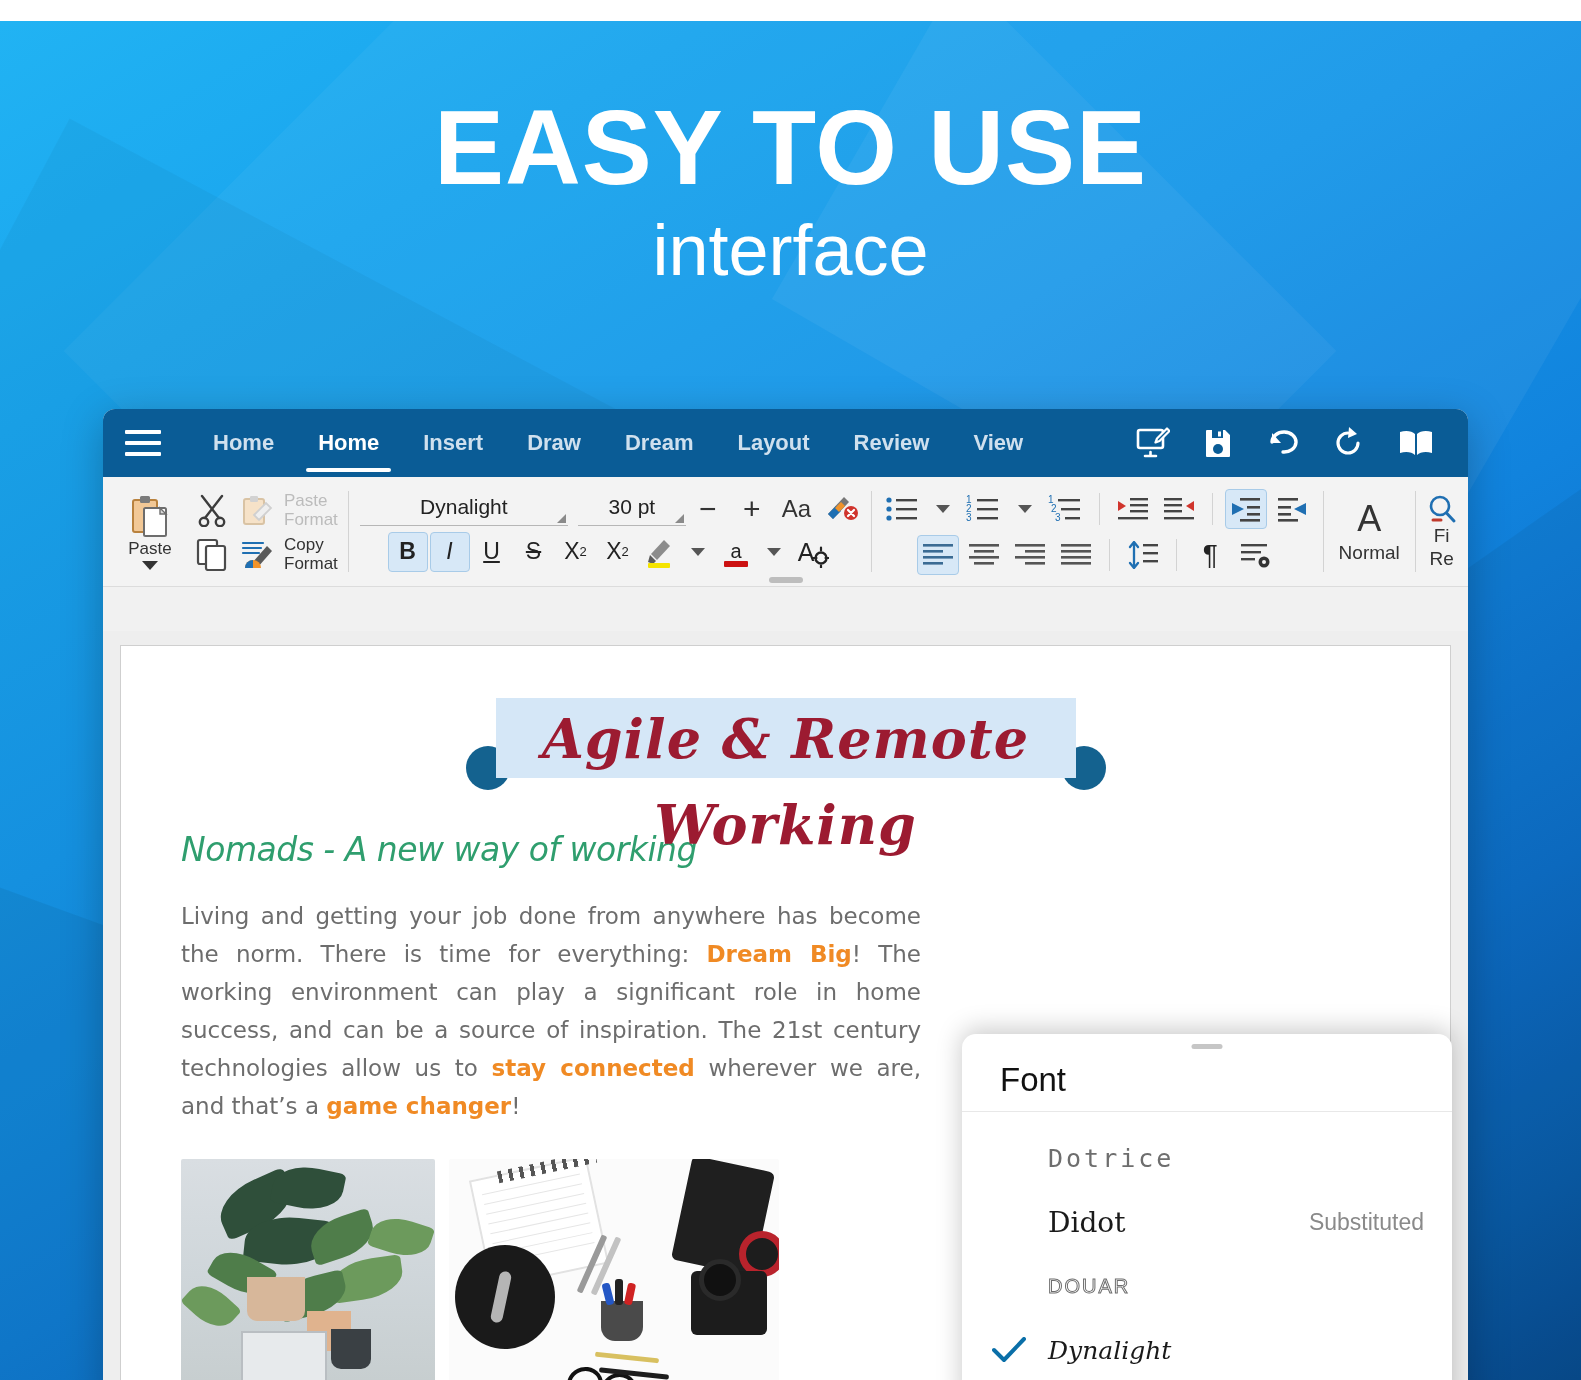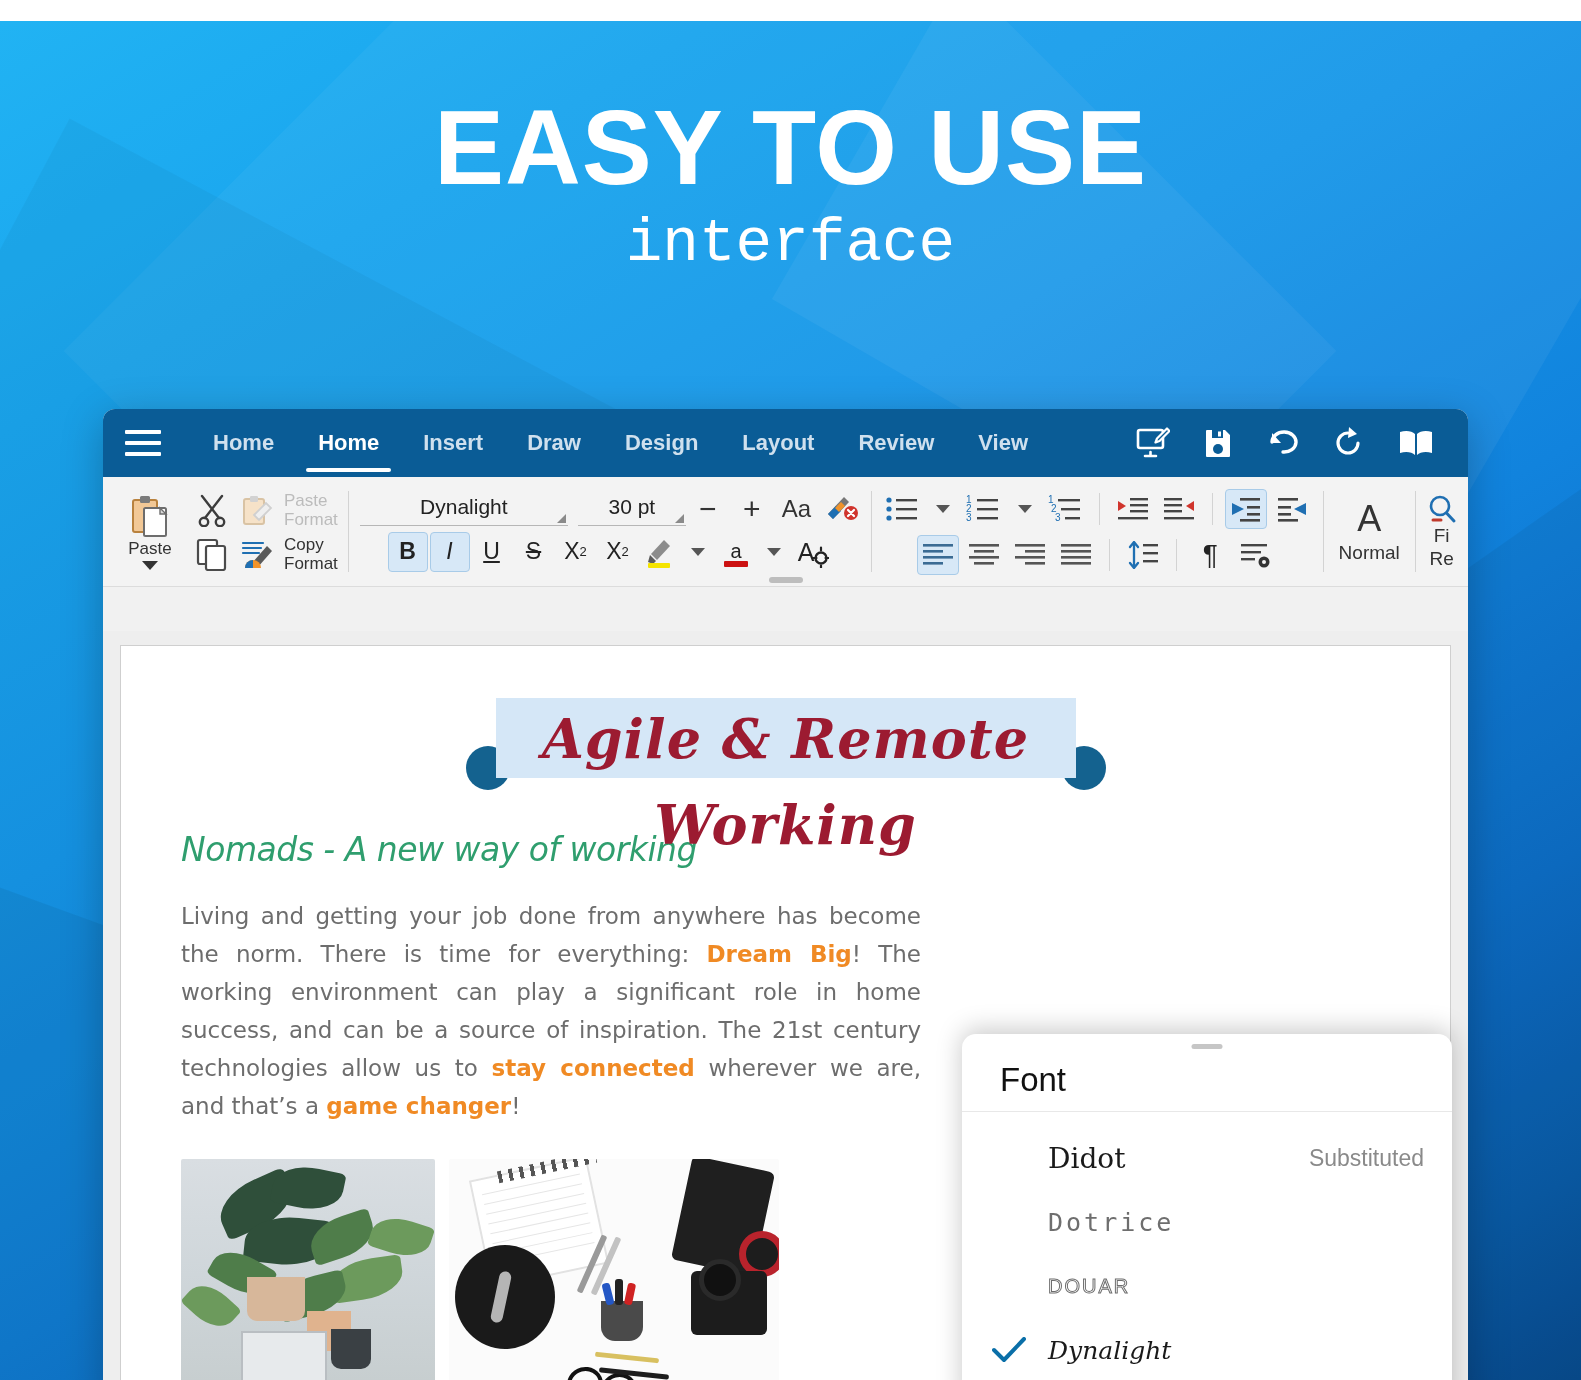--- a/index.html
+++ b/index.html
@@ -23,22 +23,22 @@
   .f4 { top:-200px; left:900px; width:700px; height:700px; background:rgba(255,255,255,.05); transform: rotate(30deg); }
   .f5 { top:980px; left:-200px; width:900px; height:700px; background:rgba(0,0,0,.06); transform: rotate(20deg); }
 
   
   .promo { position:absolute; top:72px; left:0; width:1581px; text-align:center; z-index:3; }
   .promo-line1 {
     color:#ffffff; font-size:105px; font-weight:bold; letter-spacing:1px;
     line-height:1.05; font-family:"Liberation Sans", sans-serif;
   }
   .promo-line2 {
-    color:#ffffff; font-size:61px; font-weight:normal; line-height:1.15;
-    font-family:Liberation Mono, monospace; margin-top:6px;
+    color:#ffffff; font-size:72px; font-weight:normal; line-height:1.15;
+    font-family:Liberation Sans, sans-serif; margin-top:6px;
   }
 
   
   .device {
     position:absolute; left:103px; top:388px; width:1365px; height:1000px;
     background:#f1f1f1; border-radius:12px 12px 0 0; overflow:hidden;
     box-shadow: 0 10px 40px rgba(0,0,0,.25);
     z-index:4;
   }
   
@@ -234,21 +234,21 @@
       <div class="hamburger">
           <i></i>
           <i></i>
           <i></i>
         </div>
       <div class="tabs">
         <div class="tab">Home</div>
         <div class="tab active">Home</div>
         <div class="tab">Insert</div>
         <div class="tab">Draw</div>
-        <div class="tab">Design</div>
+        <div class="tab">Dream</div>
         <div class="tab">Layout</div>
         <div class="tab">Review</div>
         <div class="tab">View</div>
       </div>
       <div class="tabbar-actions">
         <svg width="34" height="32" viewBox="0 0 34 32">
           <rect x="2" y="3" width="25" height="18" rx="2" fill="none" stroke="#fff" stroke-width="2.6"></rect>
           <path d="M14.5 25 L14.5 29 M9 29 L20 29" stroke="#fff" stroke-width="2.6" stroke-linecap="round"></path>
           <path d="M31 1.5 L21 11.5 L19.5 15.5 L23.5 14 L33.5 4 Z" fill="#0a5c96" stroke="#fff" stroke-width="2.2" stroke-linejoin="round"></path>
         </svg>
@@ -613,27 +613,27 @@
 
       <div class="sheet">
         <div class="sheet-grab"></div>
         <div class="sheet-head">
           <div class="sheet-title">Font</div>
         </div>
         <div class="sheet-list">
 
           <div class="sheet-row">
             <div class="check-slot"></div>
+            <div class="row-label dotrice">Dotrice</div>
+          </div>
+
+          <div class="sheet-row">
+            <div class="check-slot"></div>
             <div class="row-label didot">Didot</div>
             <div class="row-right">Substituted</div>
-          </div>
-
-          <div class="sheet-row">
-            <div class="check-slot"></div>
-            <div class="row-label dotrice">Dotrice</div>
           </div>
 
           <div class="sheet-row">
             <div class="check-slot"></div>
             <div class="row-label douar">DOUAR</div>
           </div>
 
           <div class="sheet-row">
             <div class="check-slot">
               <svg width="34" height="26" viewBox="0 0 34 26">

